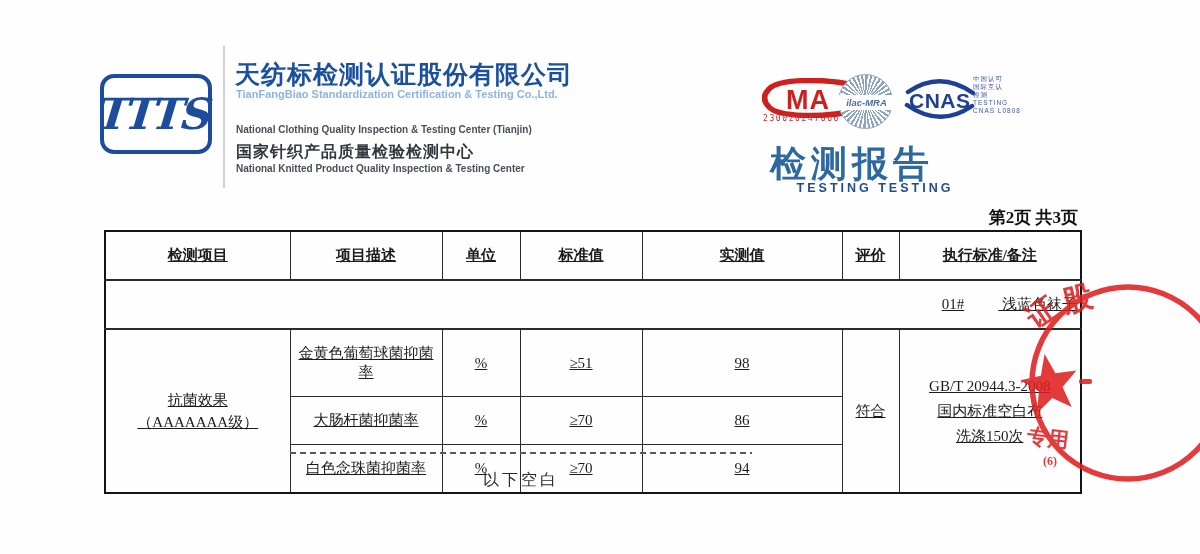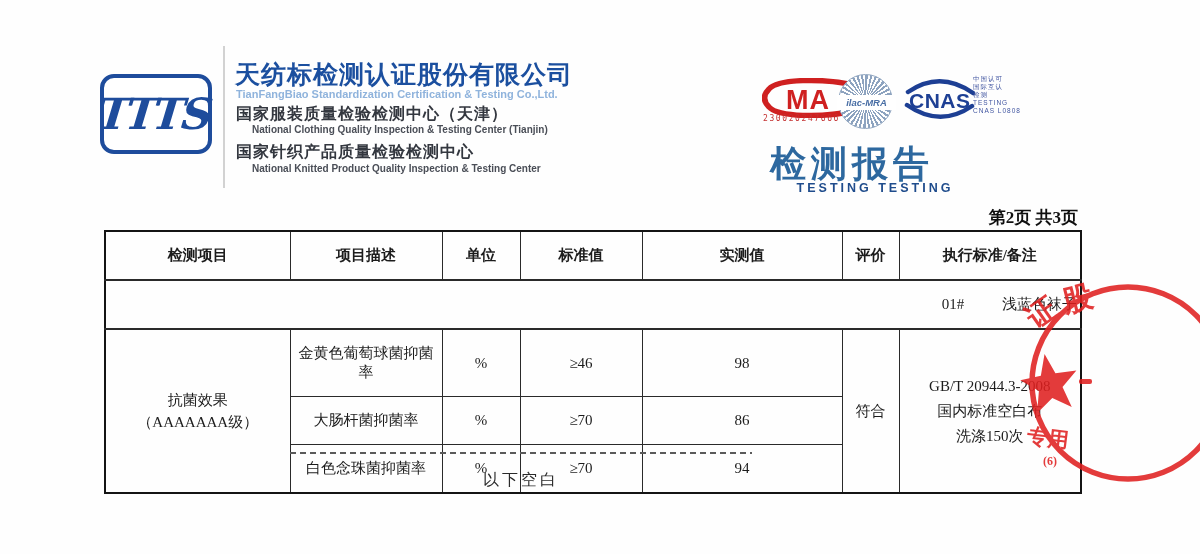--- a/index.html
+++ b/index.html
@@ -14,21 +14,21 @@
   .tttslogo span { font-family:"DejaVu Serif", serif; font-style:italic; font-weight:bold;
     font-size:43px; color:#1e4c9c; letter-spacing:-3px; transform:skewX(-6deg); padding-right:4px; }
   .hdr-divider { position:absolute; left:223px; top:46px; width:2px; height:142px; background:#d2d2d2; }
   .company-cn { position:absolute; left:235px; top:58px; font-size:25px; font-weight:bold;
     color:#1b4f9f; letter-spacing:1px; font-family:"Liberation Sans", sans-serif; }
   .company-en { position:absolute; left:236px; top:88px; font-size:11px; font-weight:bold;
     color:#8fb3dc; font-family:"Liberation Sans", sans-serif; }
   .center-cn { position:absolute; left:236px; font-size:16px; font-weight:bold; color:#33373f;
     letter-spacing:1px; font-family:"Liberation Sans", sans-serif; }
   .center-en { position:absolute; left:236px; font-size:10px; font-weight:bold; color:#4a4e57;
-    font-family:"Liberation Sans", sans-serif;margin-left:16px; }
+    font-family:"Liberation Sans", sans-serif; }
 
   
   .cma { position:absolute; left:762px; top:78px; }
   .cma-num { position:absolute; left:763px; top:114px; font-size:8px; color:#c43030;
     letter-spacing:1.6px; font-family:"DejaVu Sans Mono", monospace; }
   .ilac { position:absolute; left:838px; top:74px; width:55px; height:55px; border-radius:50%;
     border:1px solid #93a8c2;
     background:repeating-conic-gradient(#8da3bf 0deg 5deg, #ffffff 5deg 10deg); }
   .ilac-band { position:absolute; left:-2px; top:20px; width:59px; height:15px; background:#fff;
     display:flex; align-items:center; justify-content:center; }
@@ -48,21 +48,21 @@
   .rpt-no { position:absolute; left:104px; top:204px; font-family:"DejaVu Sans Mono", monospace;
     font-weight:bold; font-size:19px; color:#101010; border-bottom:2px solid #141414;
     padding:0 8px 1px 1px; }
   .page-info { position:absolute; left:920px; top:206px; width:158px; text-align:right;
     font-size:17px; font-weight:bold; color:#101010; }
 
   
   table.rpt { position:absolute; left:104px; top:230px; width:976px; border-collapse:collapse;
     table-layout:fixed; border:2.5px solid #141414; }
   table.rpt th, table.rpt td { border:1px solid #2a2a2a; text-align:center; vertical-align:middle;
-    font-size:15px; color:#1c1c1c; padding:14px 3px; }
+    font-size:15px; color:#1c1c1c; padding:14px 3px;text-decoration:underline; }
   table.rpt th { font-weight:bold; height:36px; border-bottom-width:2px; }
   tr.sample-row td { height:28px; text-align:right; padding-left:20px; border-bottom-width:2px; }
   tr.sample-row .sid { margin-right:34px; }
   tr.r1 td { height:58px; }
   tr.r2 td { height:38px; }
   tr.r3 td { height:33px; }
   td.item-cell div { line-height:22px; }
   td.std-cell { font-size:14.5px; line-height:25px;border-radius:22px; }
 
   
@@ -79,21 +79,20 @@
 <body>
 
 <div class="page">
 
   <div class="tttslogo">
     <span>TTTS</span>
   </div>
   <div class="hdr-divider"></div>
   <div class="company-cn">天纺标检测认证股份有限公司</div>
   <div class="company-en">TianFangBiao Standardization Certification &amp; Testing Co.,Ltd.</div>
-  <div class="center-cn" style="top:104px;">国家服装质量检验检测中心（天津）</div>
   <div class="center-en" style="top:124px;">National Clothing Quality Inspection &amp; Testing Center (Tianjin)</div>
   <div class="center-cn" style="top:142px;">国家针织产品质量检验检测中心</div>
   <div class="center-en" style="top:163px;">National Knitted Product Quality Inspection &amp; Testing Center</div>
 
   <svg class="cma" width="98" height="40" viewBox="0 0 98 40">
     <path d="M92 7 C60 0 16 1 7 11 C1 17 1 23 7 29 C16 39 60 40 92 33" fill="none" stroke="#cf2020" stroke-width="5.5" stroke-linecap="round"></path>
     <text x="24" y="31" font-size="27" font-weight="bold" fill="#cf2020" font-family="Liberation Sans, sans-serif" letter-spacing="1">MA</text>
   </svg>
   <div class="cma-num">230020247666</div>
 
@@ -147,21 +146,21 @@
         <span>浅蓝色袜子</span>
       </td>
     </tr>
     <tr class="r1">
       <td rowspan="3" class="item-cell">
         <div>抗菌效果</div>
         <div>（AAAAAAA级）</div>
       </td>
       <td>金黄色葡萄球菌抑菌率</td>
       <td>%</td>
-      <td>≥46</td>
+      <td>≥51</td>
       <td>98</td>
       <td rowspan="3">符合</td>
       <td rowspan="3" class="std-cell">
         <div>GB/T 20944.3-2008</div>
         <div>国内标准空白布</div>
         <div>洗涤150次</div>
       </td>
     </tr>
     <tr class="r2">
       <td>大肠杆菌抑菌率</td>

